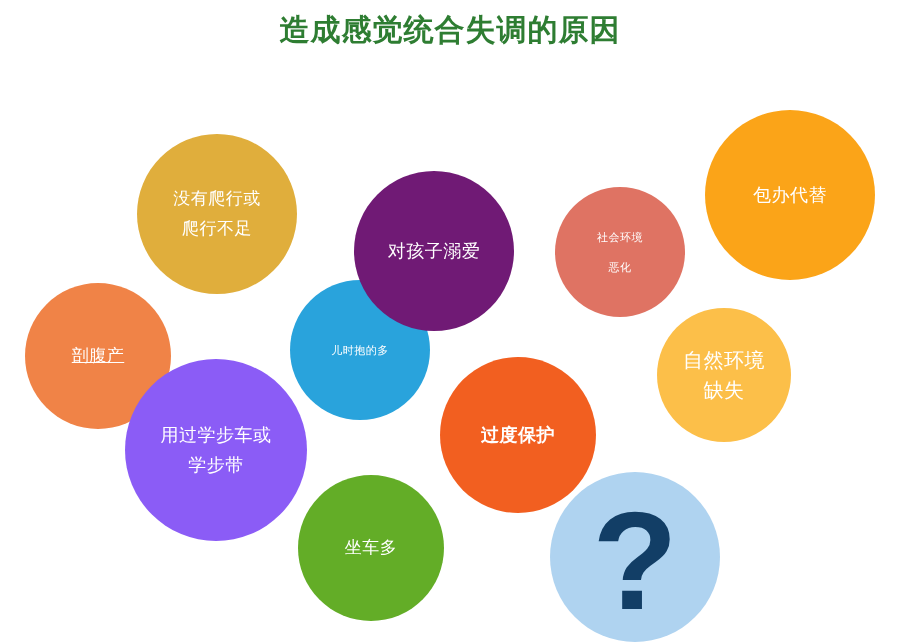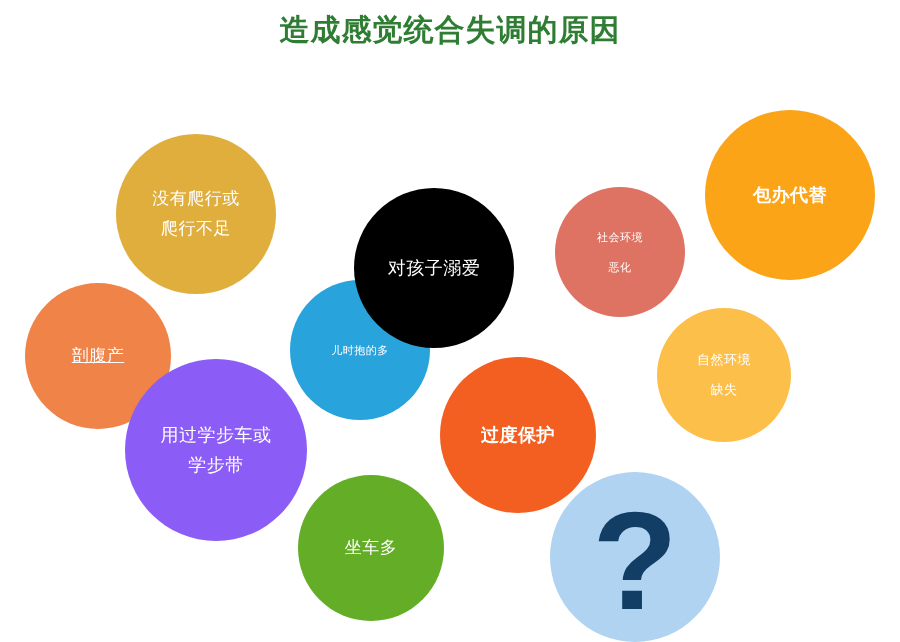--- a/index.html
+++ b/index.html
@@ -66,52 +66,52 @@
   }
 </style>
 </head>
 <body>
 
 <div id="canvas" style="background: rgb(255, 255, 255);">
 
   <div id="page-title" style="color: rgb(46, 125, 50);">造成感觉统合失调的原因</div>
 
   <div id="bubbles-layer">
-      <div class="bubble" style="left: 116px; top: 134px; width: 160px; height: 160px; background: rgb(224, 174, 60);">
+      <div class="bubble" style="left: 137px; top: 134px; width: 160px; height: 160px; background: rgb(224, 174, 60);">
         <span class="bubble-label two-line" style="font-size: 17px;">没有爬行或
 爬行不足</span>
       </div>
       <div class="bubble" style="left: 25px; top: 283px; width: 146px; height: 146px; background: rgb(240, 131, 71);">
         <span class="bubble-label" style="font-size: 17px; text-decoration: underline;">剖腹产</span>
       </div>
       <div class="bubble" style="left: 125px; top: 359px; width: 182px; height: 182px; background: #8b5cf6;">
         <span class="bubble-label two-line" style="font-size: 18px;">用过学步车或
 学步带</span>
       </div>
       <div class="bubble" style="left: 290px; top: 280px; width: 140px; height: 140px; background: rgb(41, 163, 220);">
         <span class="bubble-label" style="font-size: 11px;">儿时抱的多</span>
       </div>
-      <div class="bubble" style="left: 354px; top: 188px; width: 160px; height: 160px; background: #000000;">
+      <div class="bubble" style="left: 354px; top: 171px; width: 160px; height: 160px; background: #701a75;">
         <span class="bubble-label" style="font-size: 18px;">对孩子溺爱</span>
       </div>
       <div class="bubble" style="left: 440px; top: 357px; width: 156px; height: 156px; background: rgb(242, 95, 32);">
         <span class="bubble-label" style="font-size: 18px; font-weight: bold;">过度保护</span>
       </div>
       <div class="bubble" style="left: 298px; top: 475px; width: 146px; height: 146px; background: rgb(99, 173, 39);">
         <span class="bubble-label" style="font-size: 17px;">坐车多</span>
       </div>
       <div class="bubble" style="left: 555px; top: 187px; width: 130px; height: 130px; background: rgb(223, 115, 99);">
         <span class="bubble-label two-line" style="font-size: 11px;">社会环境
 恶化</span>
       </div>
       <div class="bubble" style="left: 705px; top: 110px; width: 170px; height: 170px; background: rgb(251, 164, 24);">
-        <span class="bubble-label" style="font-size: 18px; font-weight: bold;">包办代替</span>
+        <span class="bubble-label" style="font-size: 18px;">包办代替</span>
       </div>
       <div class="bubble" style="left: 657px; top: 308px; width: 134px; height: 134px; background: rgb(252, 191, 73);">
-        <span class="bubble-label two-line" style="font-size: 13px;">自然环境
+        <span class="bubble-label two-line" style="font-size: 20px;">自然环境
 缺失</span>
       </div>
       <div class="bubble qmark-bubble" style="left: 550px; top: 472px; width: 170px; height: 170px; background: rgb(175, 211, 240);">
         <span class="qmark" style="color: rgb(18, 62, 102);">?</span>
       </div>
     </div>
 
 </div>
 
 </body></html>

